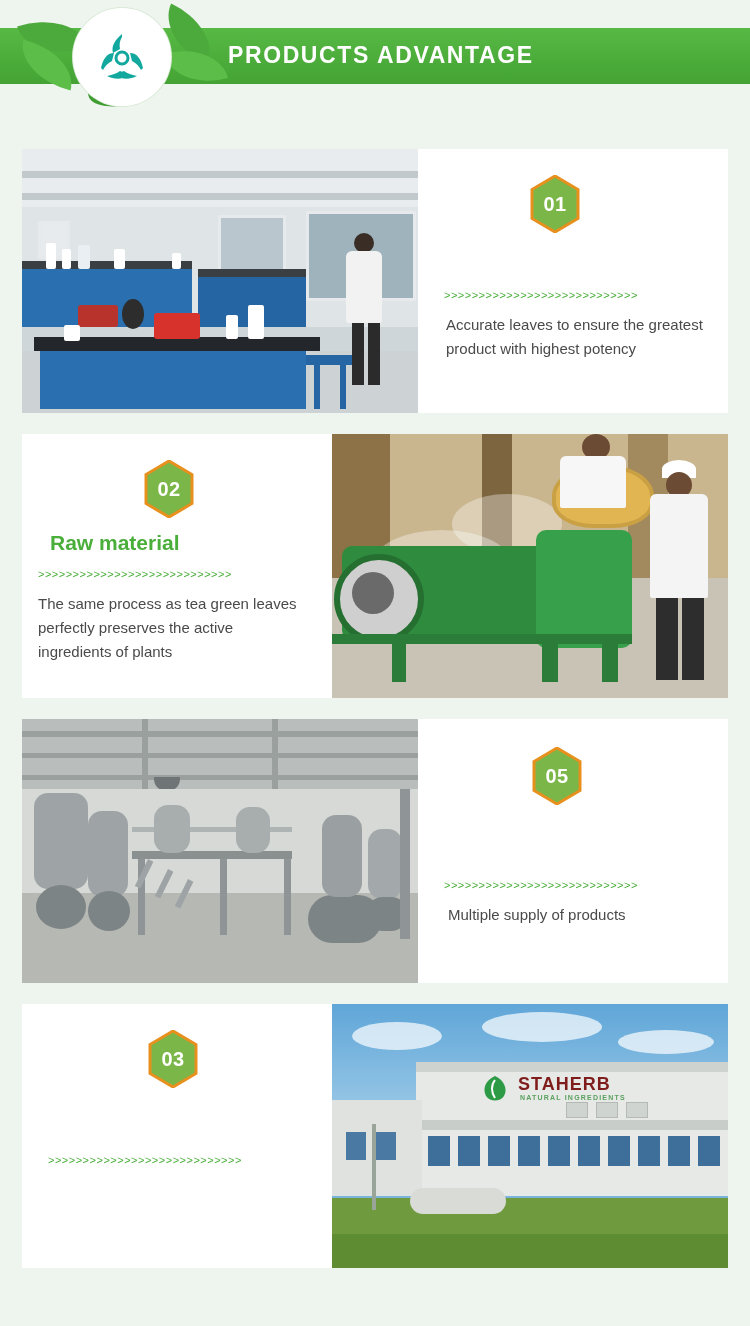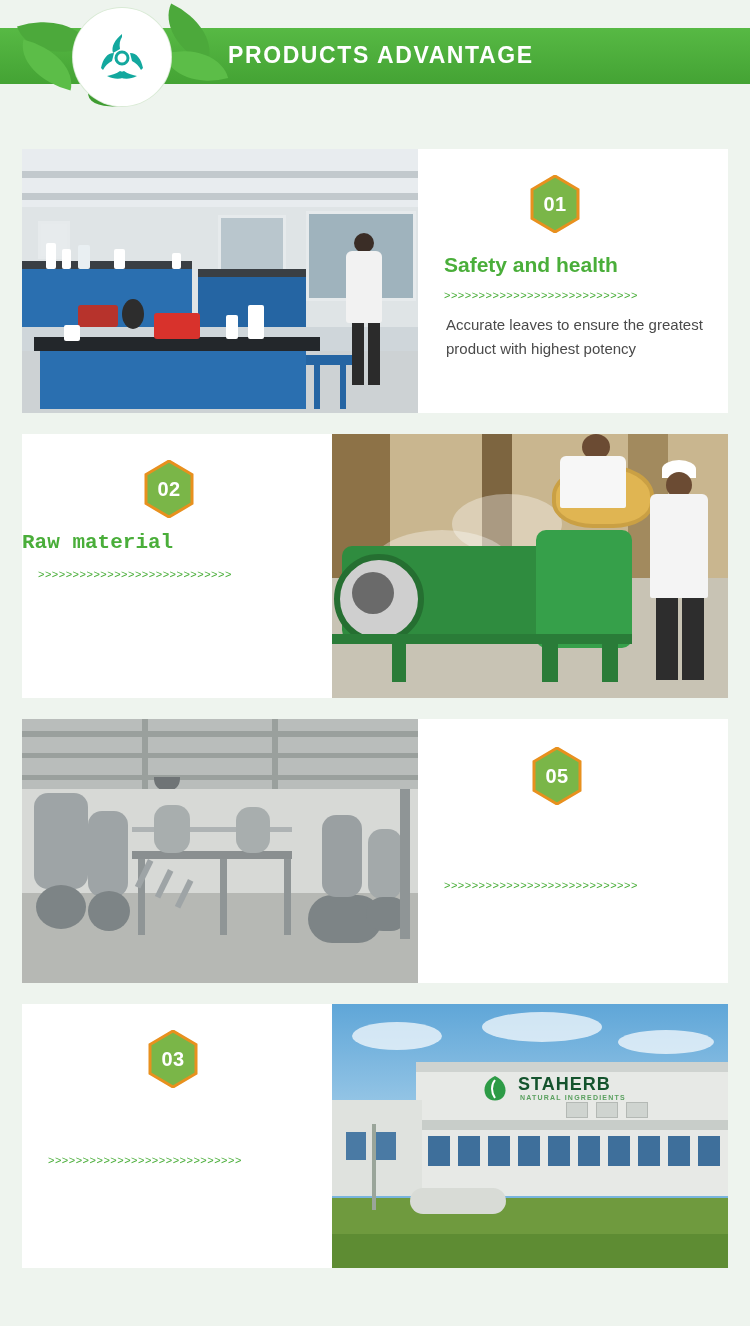--- a/index.html
+++ b/index.html
@@ -207,21 +207,21 @@
   
   .bld { position:absolute; inset:0; background:#79b4dd; }
   .bld .sky { position:absolute; left:0; top:0; width:100%; height:120px; background:linear-gradient(180deg,#5fa6d8 0%, #9fcbe8 100%); }
   .bld .cloud { position:absolute; background:rgba(255,255,255,0.7); border-radius:50%; }
   .bld .building { position:absolute; background:#e7e9e6; }
   .bld .roofline { position:absolute; background:#cfd3d0; }
   .bld .band { position:absolute; background:#c8cdc9; }
   .bld .win { position:absolute; background:#3e6f9b; }
   .bld .grass { position:absolute; left:0; bottom:0; width:100%; height:70px; background:#6f9a3e; }
   .bld .grass2 { position:absolute; left:0; bottom:0; width:100%; height:34px; background:#5e8c33; }
-  .bld .sign-text { position:absolute; color:#14532d; font-weight:bold; }
+  .bld .sign-text { position:absolute; color:#7f1d1d; font-weight:bold; }
   .bld .ac { position:absolute; background:#cfd4d0; border:1px solid #b4b9b5; }
 </style>
 </head>
 <body>
 
 <div class="page">
 
   <div class="header">
     <div class="header-bar"></div>
     <div class="header-title">PRODUCTS ADVANTAGE</div>
@@ -289,21 +289,20 @@
       </div>
     </div>
 
     <div class="text-block right">
       <div class="badge" style="left:112px; top:26px;">
         <svg class="hexa" viewBox="0 0 50 58">
           <polygon points="25,1 48,14.5 48,43.5 25,57 2,43.5 2,14.5" fill="#7ab648" stroke="#e8901e" stroke-width="3"></polygon>
         </svg>
         <div class="badge-num">01</div>
       </div>
-      <div class="heading" style="left:26px; top:103px;">Safety and health</div>
       <div class="arrows" style="left:26px; top:140px;">&gt;&gt;&gt;&gt;&gt;&gt;&gt;&gt;&gt;&gt;&gt;&gt;&gt;&gt;&gt;&gt;&gt;&gt;&gt;&gt;&gt;&gt;&gt;&gt;&gt;&gt;&gt;&gt;</div>
       <div class="body-text" style="left:28px; top:164px;">Accurate leaves to ensure the greatest product with highest potency</div>
     </div>
   </div>
 
   <div class="row row-2">
     <div class="photo right">
       <div class="roast">
         <div class="wallbg"></div>
         <div class="door" style="left:0; top:0; width:58px; height:150px;"></div>
@@ -334,22 +333,23 @@
       </div>
     </div>
 
     <div class="text-block left">
       <div class="badge" style="left:122px; top:26px;">
         <svg class="hexa" viewBox="0 0 50 58">
           <polygon points="25,1 48,14.5 48,43.5 25,57 2,43.5 2,14.5" fill="#7ab648" stroke="#e8901e" stroke-width="3"></polygon>
         </svg>
         <div class="badge-num">02</div>
       </div>
-      <div class="heading" style="left:0; top:96px;font-family:Liberation Mono, monospace;">Raw material</div>
+      <div class="heading" style="left:28px; top:96px;">Raw material</div>
       <div class="arrows" style="left:16px; top:134px;">&gt;&gt;&gt;&gt;&gt;&gt;&gt;&gt;&gt;&gt;&gt;&gt;&gt;&gt;&gt;&gt;&gt;&gt;&gt;&gt;&gt;&gt;&gt;&gt;&gt;&gt;&gt;&gt;</div>
+      <div class="body-text" style="left:16px; top:158px;">The same process as tea green leaves perfectly preserves the active ingredients of plants</div>
     </div>
   </div>
 
   <div class="row row-3">
     <div class="photo left">
       <div class="fact">
         <div class="roof"></div>
         <div class="rafter" style="left:0; top:12px; width:396px; height:6px;"></div>
         <div class="rafter" style="left:0; top:34px; width:396px; height:5px;"></div>
         <div class="rafter" style="left:0; top:56px; width:396px; height:5px;"></div>
@@ -385,20 +385,21 @@
     </div>
 
     <div class="text-block right">
       <div class="badge" style="left:114px; top:28px;">
         <svg class="hexa" viewBox="0 0 50 58">
           <polygon points="25,1 48,14.5 48,43.5 25,57 2,43.5 2,14.5" fill="#7ab648" stroke="#e8901e" stroke-width="3"></polygon>
         </svg>
         <div class="badge-num">05</div>
       </div>
       <div class="arrows" style="left:26px; top:160px;">&gt;&gt;&gt;&gt;&gt;&gt;&gt;&gt;&gt;&gt;&gt;&gt;&gt;&gt;&gt;&gt;&gt;&gt;&gt;&gt;&gt;&gt;&gt;&gt;&gt;&gt;&gt;&gt;</div>
+      <div class="body-text" style="left:30px; top:184px;">Multiple supply of products</div>
     </div>
   </div>
 
   <div class="row row-4">
     <div class="photo right">
       <div class="bld">
         <div class="sky"></div>
         <div class="cloud" style="left:20px; top:18px; width:90px; height:28px;"></div>
         <div class="cloud" style="left:150px; top:8px; width:120px; height:30px;"></div>
         <div class="cloud" style="left:286px; top:26px; width:96px; height:24px;"></div>

